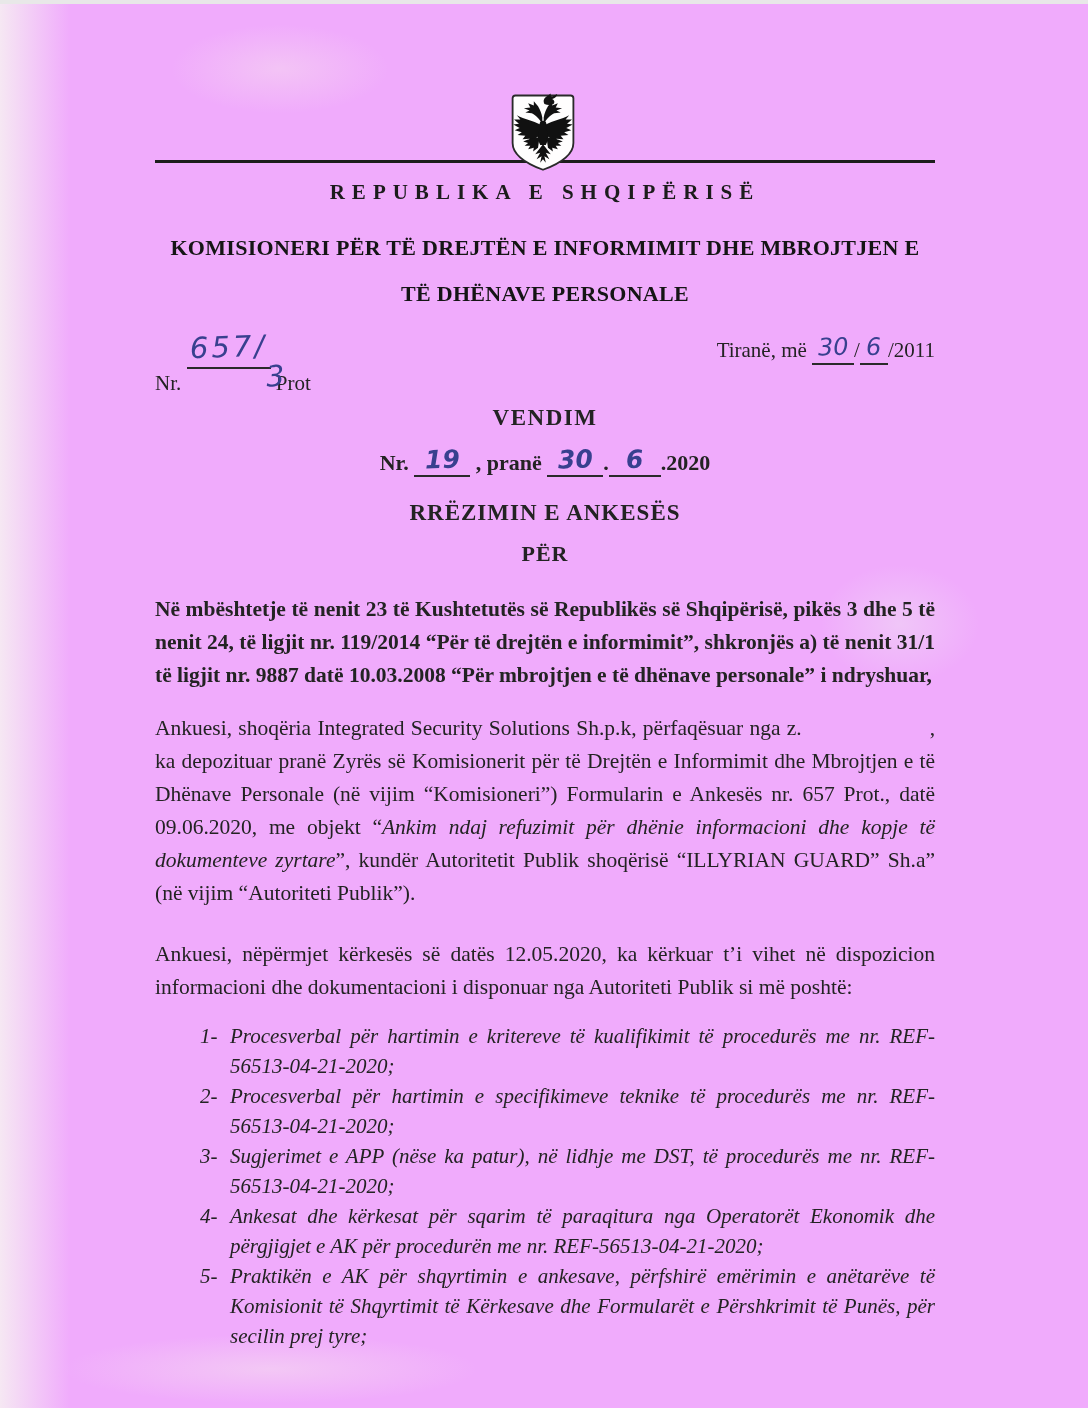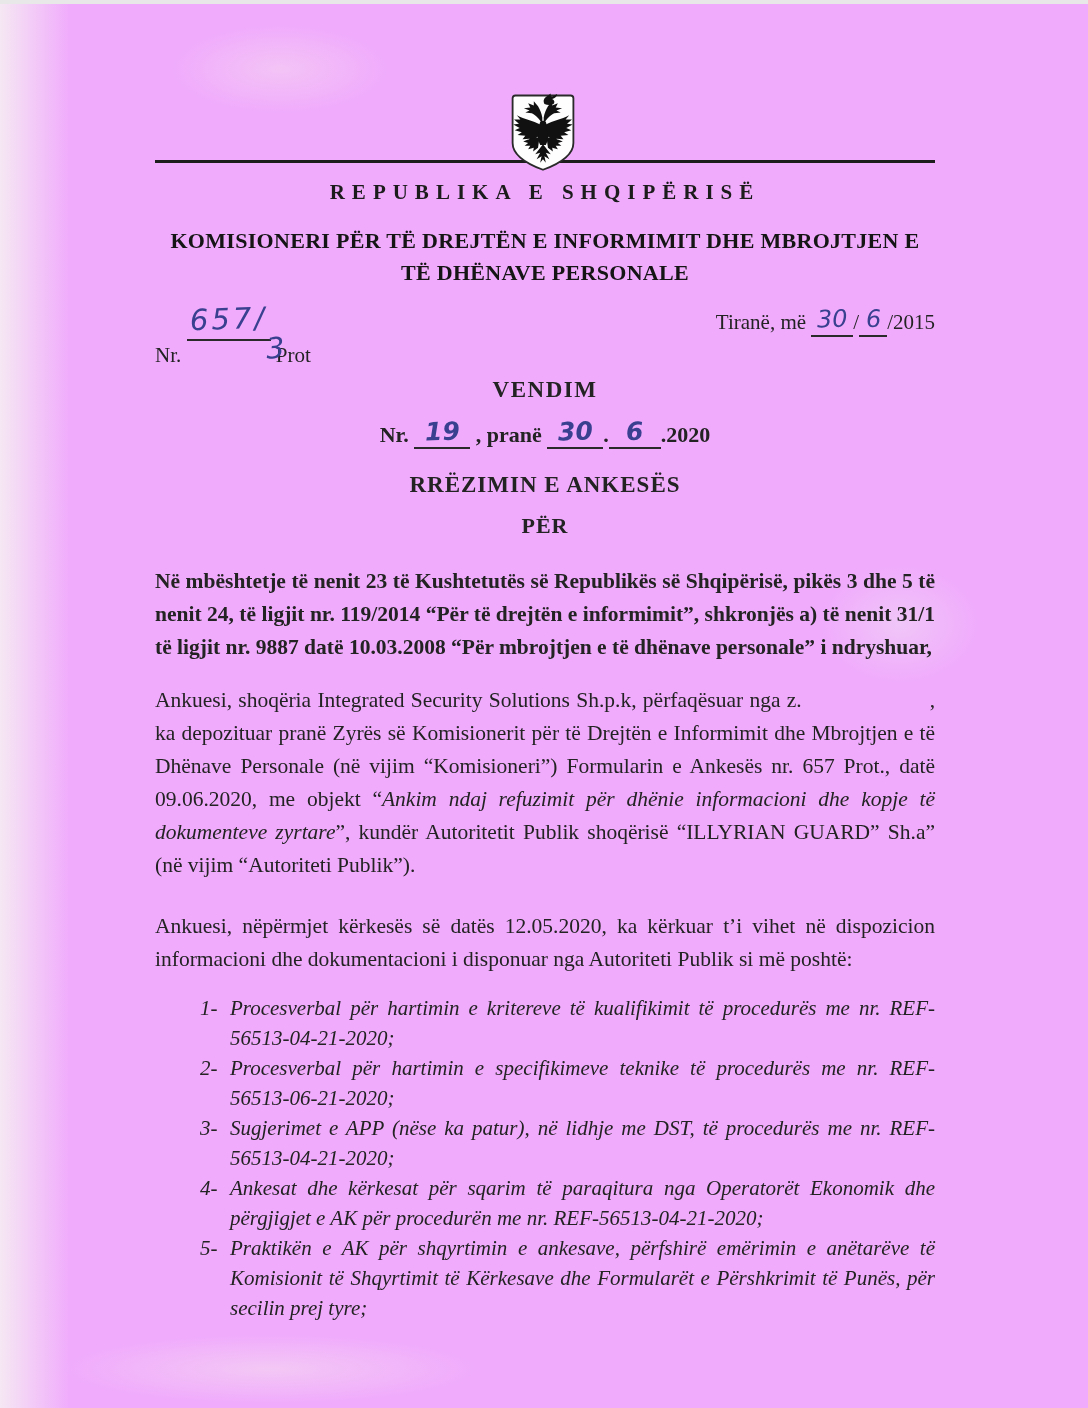--- a/index.html
+++ b/index.html
@@ -20,21 +20,21 @@
   .b2{left:60px;top:1330px;width:420px;height:70px;background:radial-gradient(ellipse at center, rgba(246,228,238,.5), rgba(255,255,255,0) 70%);}
   .b3{left:820px;top:560px;width:160px;height:120px;background:radial-gradient(ellipse at center, rgba(240,238,242,.4), rgba(255,255,255,0) 70%);}
 
   .crest{position:absolute;left:507px;top:88px;width:72px;height:82px;z-index:2;}
   .crest svg{width:100%;height:100%;display:block;}
   .rule{position:absolute;left:155px;top:156px;width:780px;height:3px;background:#1d1d1d;z-index:1;}
 
   .doc{position:absolute;left:155px;top:170px;width:780px;}
 
   .republic{margin:6px 0 0;text-align:center;font-size:21px;font-weight:bold;letter-spacing:7px;color:#1c1c1c;}
-  .institution{margin:20px 0 0;text-align:center;font-size:22px;font-weight:bold;line-height:32px;letter-spacing:.3px;color:#151515;}
+  .institution{margin:20px 0 0;text-align:center;font-size:22px;font-weight:bold;line-height:46px;letter-spacing:.3px;color:#151515;}
   .directorate{margin:16px 0 0;text-align:center;font-size:21px;line-height:24px;}
 
   .prot-row{margin-top:20px;display:flex;justify-content:space-between;align-items:flex-start;height:58px;font-size:21px;}
   .field{display:inline-block;border-bottom:2px solid #2a2a2a;text-align:center;vertical-align:baseline;line-height:1;}
   .hw{font-family:"DejaVu Sans",sans-serif;font-style:italic;color:#38408f;display:inline-block;transform:rotate(-2deg);}
   .prot-nr-field{position:relative;width:84px;height:30px;}
   .prot-nr-field .hw{font-size:29px;letter-spacing:3px;position:relative;top:-4px;}
   .prot-sub{position:absolute;left:58%;top:32px;font-size:24px;transform:rotate(-4deg);}
   .date-field{height:26px;}
   .date-field .hw{font-size:24px;position:relative;top:-2px;}
@@ -99,21 +99,21 @@
 
 
     <div class="prot-row">
       <div>
         <span>Nr.</span>
         <span class="field prot-nr-field"><span class="hw">657/</span><span class="hw prot-sub">3</span></span>
         <span>Prot</span>
       </div>
       <div>
         <span>Tiranë, më</span>
-        <span class="field date-field w40"><span class="hw">30</span></span><span>/</span><span class="field date-field w26"><span class="hw">6</span></span><span>/2015</span>
+        <span class="field date-field w40"><span class="hw">30</span></span><span>/</span><span class="field date-field w26"><span class="hw">6</span></span><span>/2011</span>
       </div>
     </div>
 
     <div class="center-line vendim">VENDIM</div>
 
     <div class="center-line nr-date">
       <span>Nr.</span>
       <span class="field w55"><span class="hw">19</span></span><span> , pranë</span>
       <span class="field w55"><span class="hw">30</span></span><span>.</span><span class="field w50"><span class="hw">6</span></span><span>.2020</span>
     </div>
@@ -129,21 +129,21 @@
 
     <p class="para p3">Ankuesi, nëpërmjet kërkesës së datës 12.05.2020, ka kërkuar t’i vihet në dispozicion informacioni dhe dokumentacioni i disponuar nga Autoriteti Publik si më poshtë:</p>
 
     <ol class="req-list">
       <li class="req-item">
         <span class="req-num">1-</span>
         <span class="req-text">Procesverbal për hartimin e kritereve të kualifikimit të procedurës me nr. REF-56513-04-21-2020;</span>
       </li>
       <li class="req-item">
         <span class="req-num">2-</span>
-        <span class="req-text">Procesverbal për hartimin e specifikimeve teknike të procedurës me nr. REF-56513-06-21-2020;</span>
+        <span class="req-text">Procesverbal për hartimin e specifikimeve teknike të procedurës me nr. REF-56513-04-21-2020;</span>
       </li>
       <li class="req-item">
         <span class="req-num">3-</span>
         <span class="req-text">Sugjerimet e APP (nëse ka patur), në lidhje me DST, të procedurës me nr. REF-56513-04-21-2020;</span>
       </li>
       <li class="req-item">
         <span class="req-num">4-</span>
         <span class="req-text">Ankesat dhe kërkesat për sqarim të paraqitura nga Operatorët Ekonomik dhe përgjigjet e AK për procedurën me nr. REF-56513-04-21-2020;</span>
       </li>
       <li class="req-item">

